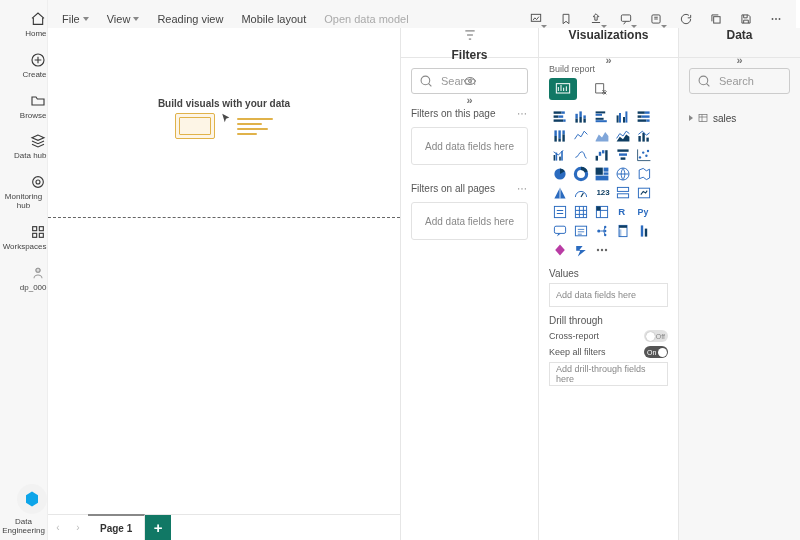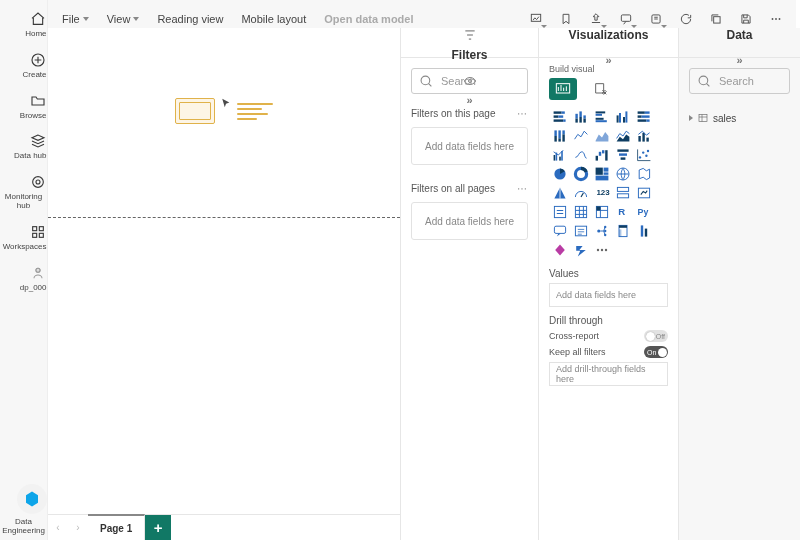--- a/index.html
+++ b/index.html
@@ -21,21 +21,21 @@
   .rail{position:absolute;left:0;top:0;bottom:0;width:48px;background:var(--gray1);border-right:1px solid var(--gray2);display:flex;flex-direction:column;align-items:center;padding-top:6px;gap:4px;}
   .rail-item{width:46px;display:flex;flex-direction:column;align-items:flex-end;gap:2px;padding:4px 0;cursor:pointer;font-size:8px;color:#444;text-align:center;line-height:1.1;}
   .rail-item .ic{width:18px;height:18px;display:flex;align-items:center;justify-content:center;color:#3a3a3a;}
   .rail-item .ic svg{width:16px;height:16px;}
   .rail .spacer{flex:1;}
   .rail-corner{width:30px;height:30px;border-radius:50%;background:#f2f2f2;display:flex;align-items:center;justify-content:center;margin-bottom:2px;}
   .rail-corner svg{width:18px;height:18px;fill:#0ea5e9;}
   
   .toolbar{position:absolute;left:48px;right:4px;top:0;height:38px;background:var(--gray1);border-bottom:1px solid var(--gray4);display:flex;align-items:center;padding:0 8px;gap:6px;font-size:11px;color:#444;}
   .tb-item{display:flex;align-items:center;gap:3px;padding:3px 6px;border-radius:3px;cursor:pointer;}
-  .tb-item.disabled{color:#aaa;cursor:default;font-weight:bold;}
+  .tb-item.disabled{color:#aaa;cursor:default;}
   .tb-caret{width:0;height:0;border-left:3px solid transparent;border-right:3px solid transparent;border-top:4px solid #888;}
   .tb-spacer{flex:1;}
   .tb-icon{width:24px;height:22px;display:flex;align-items:center;justify-content:center;color:#555;border-radius:3px;cursor:pointer;position:relative;}
   .tb-icon svg{width:14px;height:14px;}
   .tb-icon .mini-caret{position:absolute;right:1px;bottom:2px;width:0;height:0;border-left:3px solid transparent;border-right:3px solid transparent;border-top:3px solid #888;}
   
   .main{position:absolute;left:48px;top:28px;bottom:0;right:0;display:flex;}
   .canvas-col{flex:none;width:352px;display:flex;flex-direction:column;}
   
   .canvas-wrap{flex:1;position:relative;background:#fff;}
@@ -267,20 +267,21 @@
       </svg>
     </div>
 </div>
 
 <div class="main">
 
   <div class="canvas-col">
     <div class="canvas-wrap">
       <div class="page">
         <div class="empty-state">
+          <div class="empty-title">Build visuals with your data</div>
           <div class="empty-art">
             <div class="art-card"></div>
             <div class="art-cursor"><svg viewBox="0 0 24 24">
                   <path d="M3 2l6 20 3-8 8-3z"></path>
                 </svg></div>
             <div class="art-lines">
                 <span></span>
                 <span></span>
                 <span></span>
                 <span></span>
@@ -340,21 +341,21 @@
     </div>
   </div>
 
   <div class="pane viz">
     <div class="pane-header">
       <span>Visualizations</span>
       <span class="spacer"></span>
       <span class="ph-icon">»</span>
     </div>
     <div class="pane-body">
-      <div class="viz-sub">Build visual</div>
+      <div class="viz-sub">Build report</div>
       <div class="viz-mode">
         <div class="m active">
             <svg viewBox="0 0 24 24">
               <rect x="2" y="4" width="20" height="14" fill="none" stroke="#666" stroke-width="1.5"></rect>
               <path d="M5 15V9M9 15V6M13 15v-5M17 15V8" stroke="#666" stroke-width="1.5"></path>
             </svg>
           </div>
         <div class="m">
             <svg viewBox="0 0 24 24">
               <path d="M4 4h12v14H4z" fill="none" stroke="#666" stroke-width="1.5"></path>

